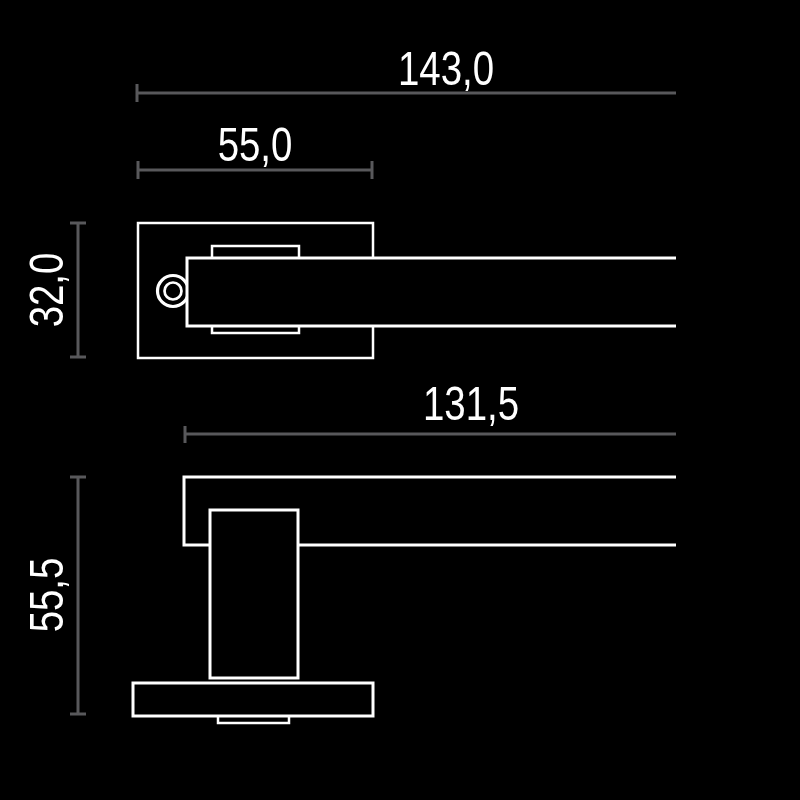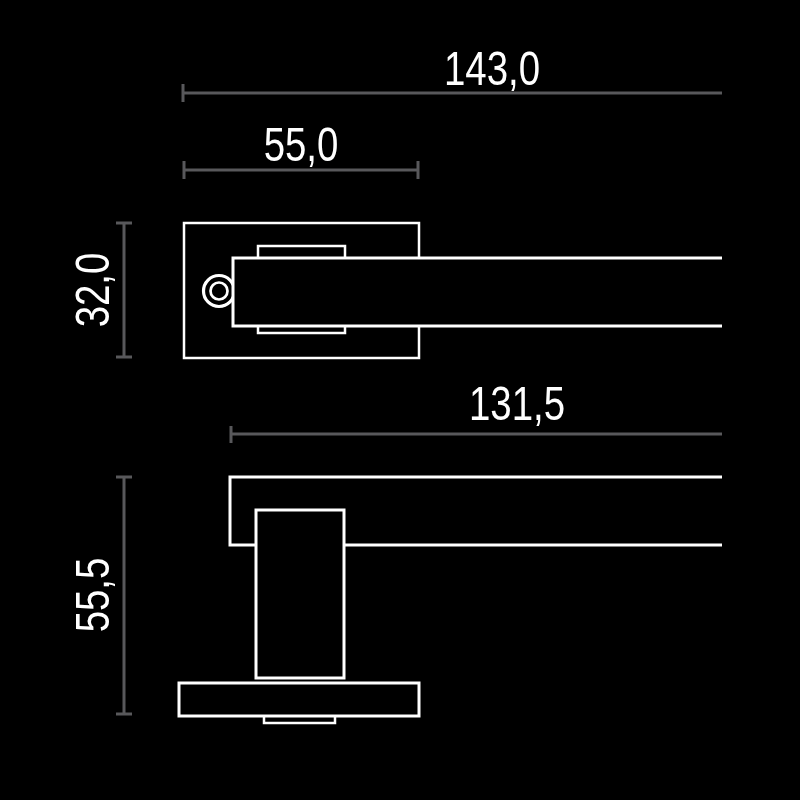--- a/index.html
+++ b/index.html
@@ -12,21 +12,20 @@
     margin: 0;
     padding: 0;
     background: var(--background);
   }
   .stage {
     position: relative;
     width: 676px;
     height: 800px;
     background: var(--background);
     overflow: hidden;
-    padding-left: 46px;
   }
   svg { display: block; }
   .dim {
     stroke: var(--dimension-line);
     stroke-width: 3;
     fill: none;
   }
   .outline {
     fill: var(--background);
     stroke: var(--outline);

